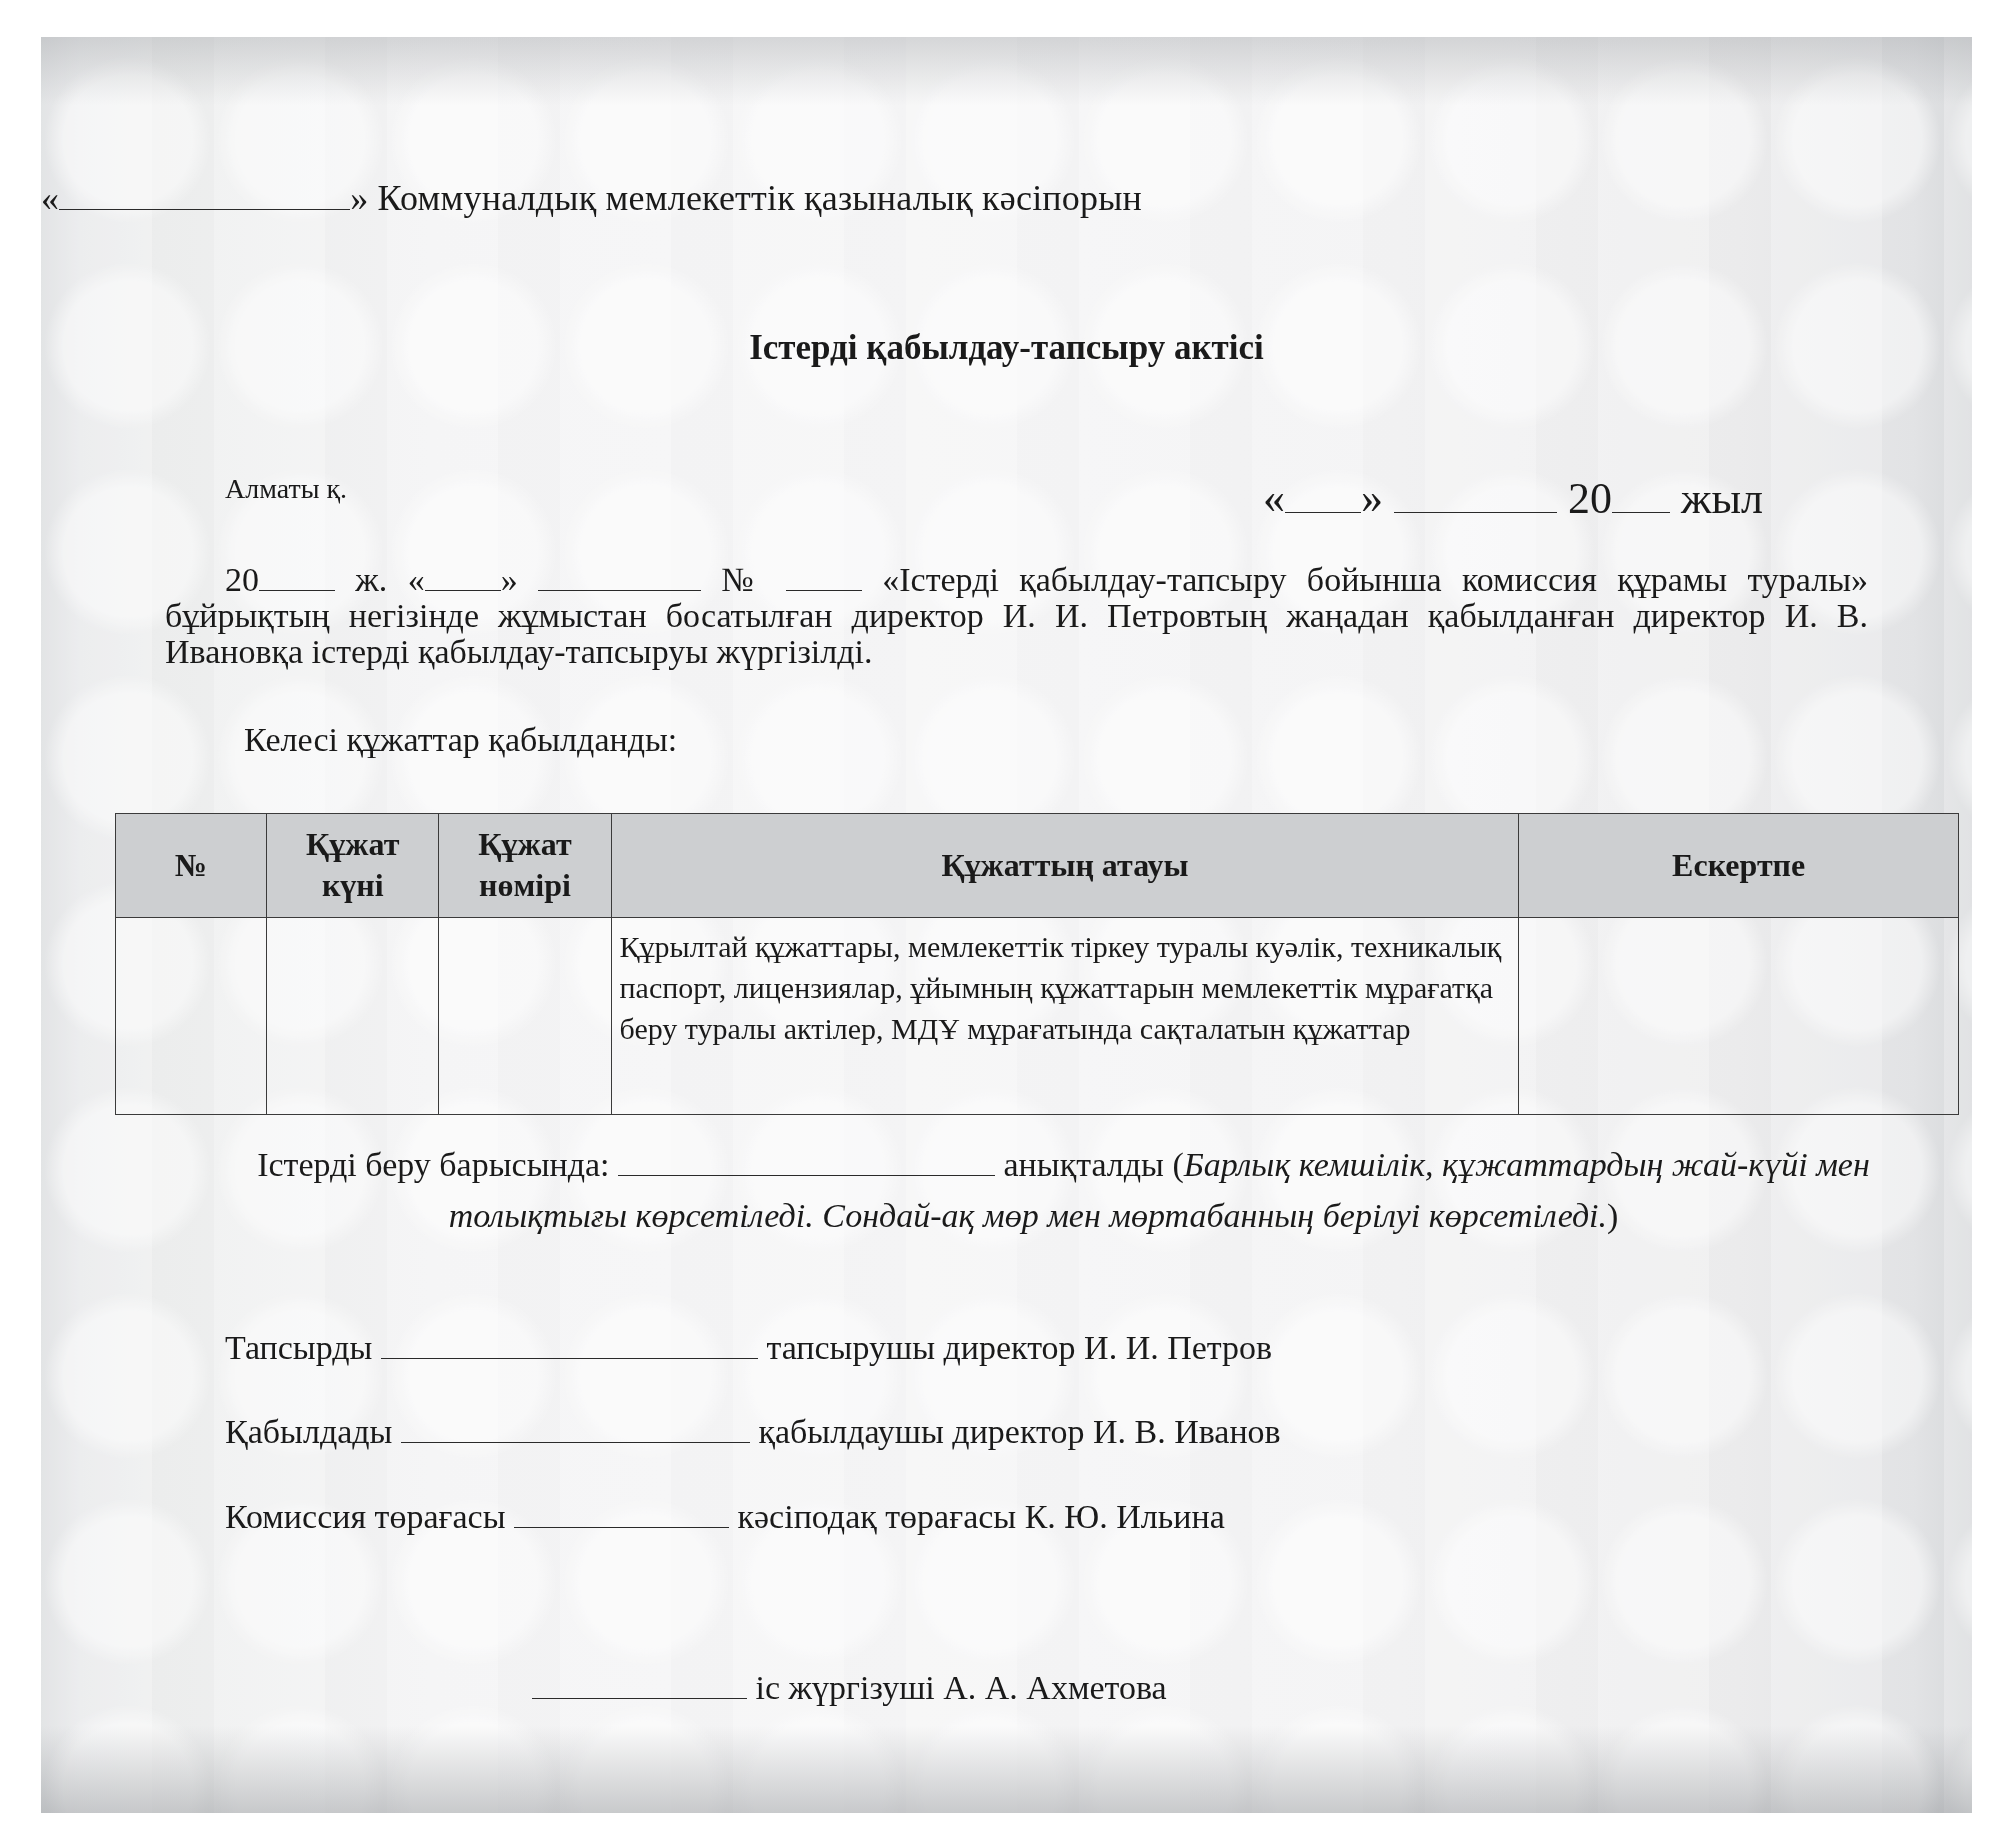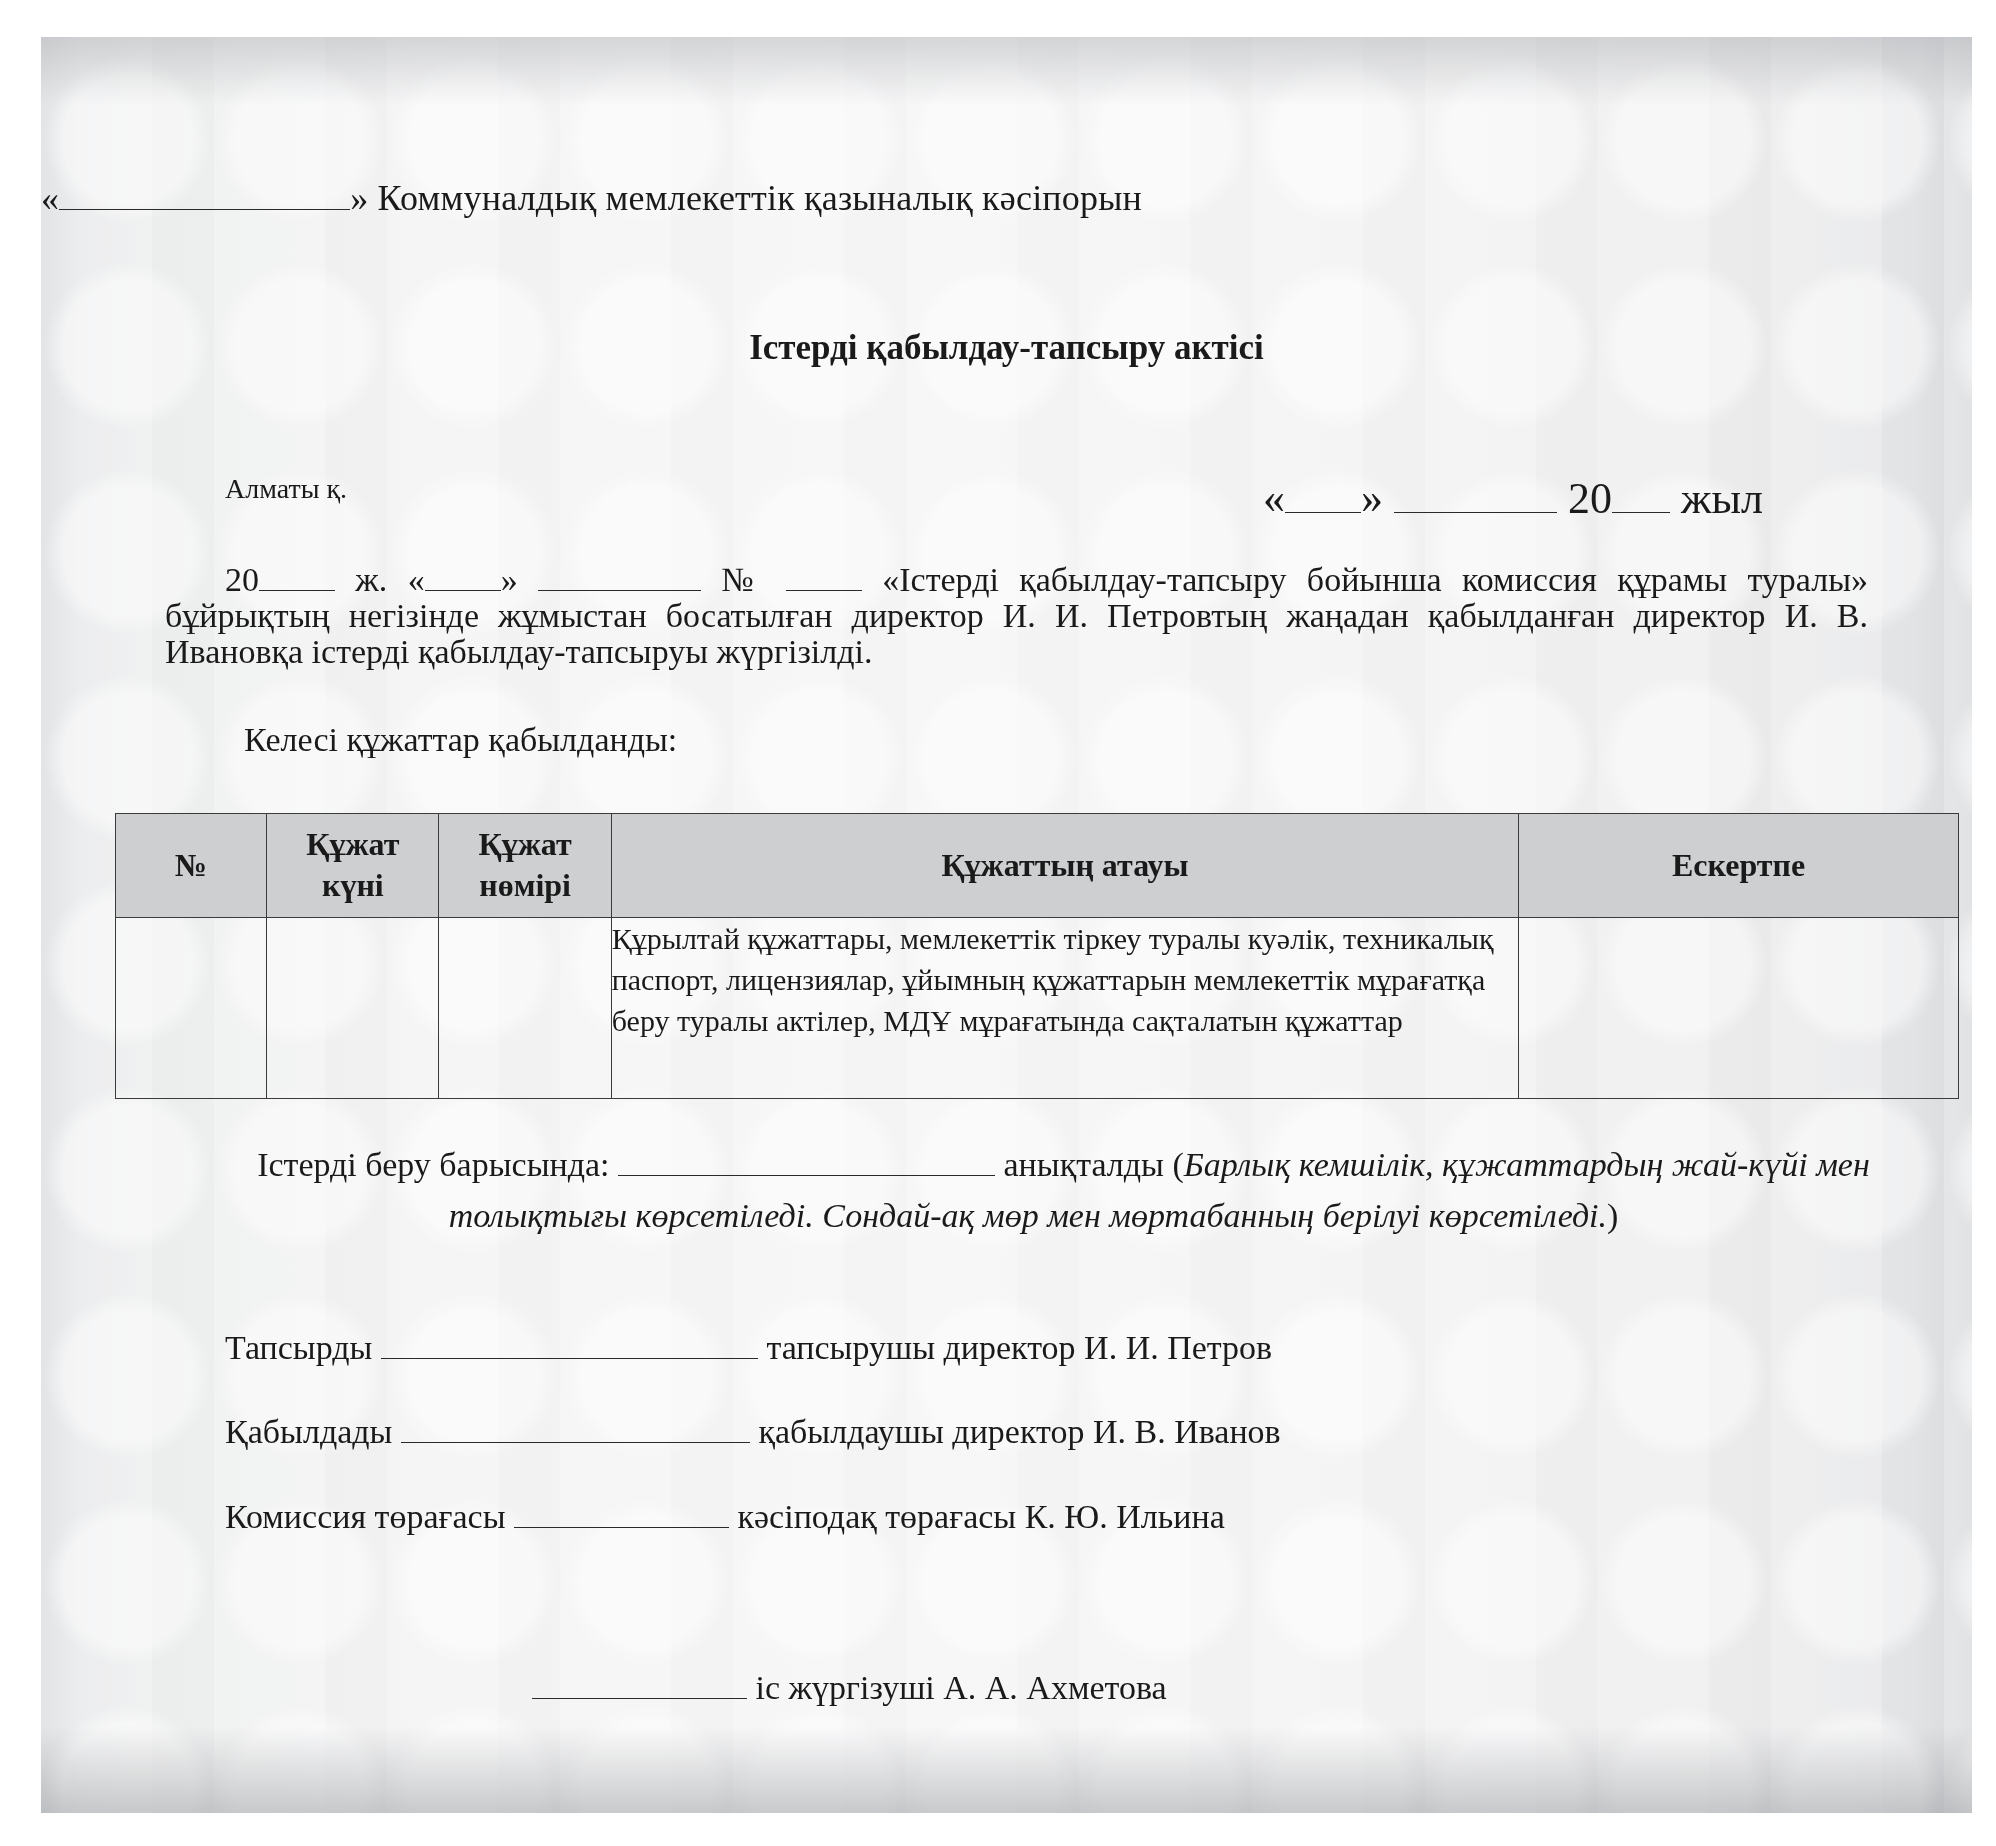--- a/index.html
+++ b/index.html
@@ -135,21 +135,21 @@
     left: 74px;
     top: 776px;
     width: 1844px;
     border-collapse: collapse;
     font-size: 31px;
     background: transparent;
   }
   .doc-table th,
   .doc-table td {
     border: 1.9px solid #3b3b3b;
-    padding: 0;
+    padding: 8px;
     vertical-align: top;
   }
   .doc-table thead th {
     background: #cdcfd1;
     text-align: center;
     vertical-align: middle;
     font-weight: bold;
     font-size: 32px;
     line-height: 41px;
     height: 95px;

